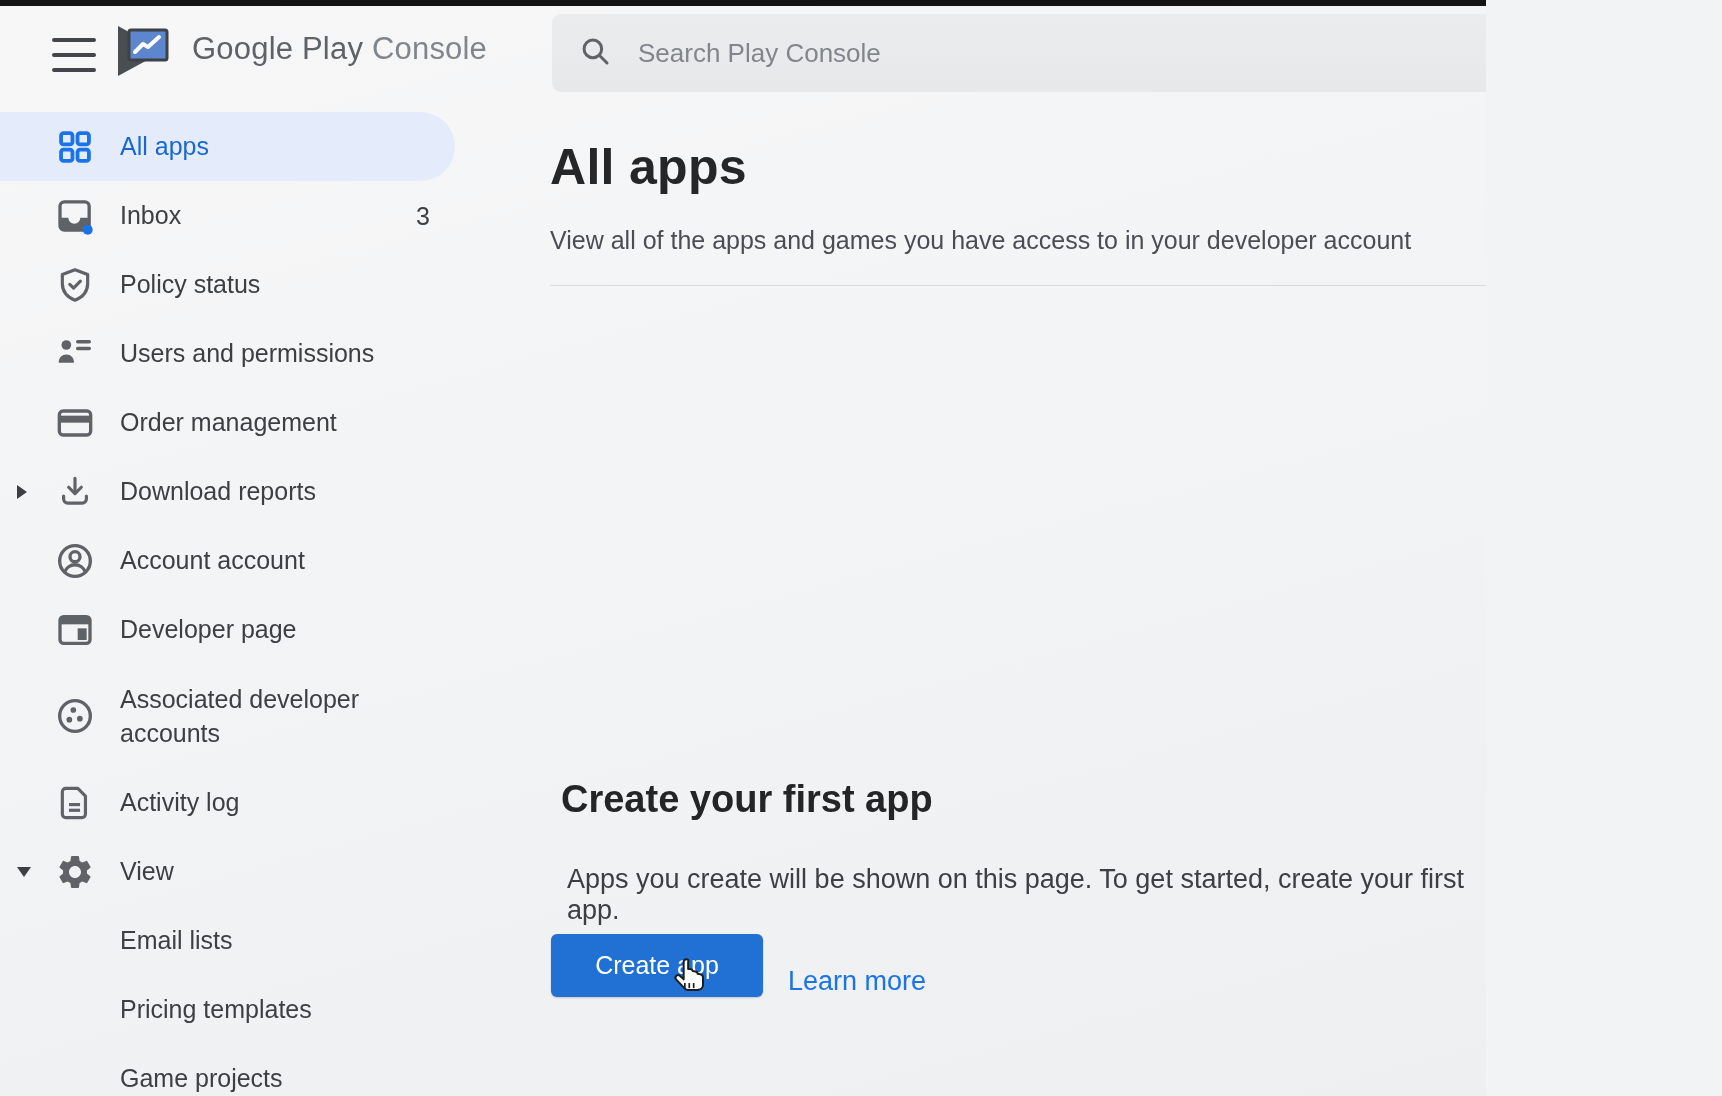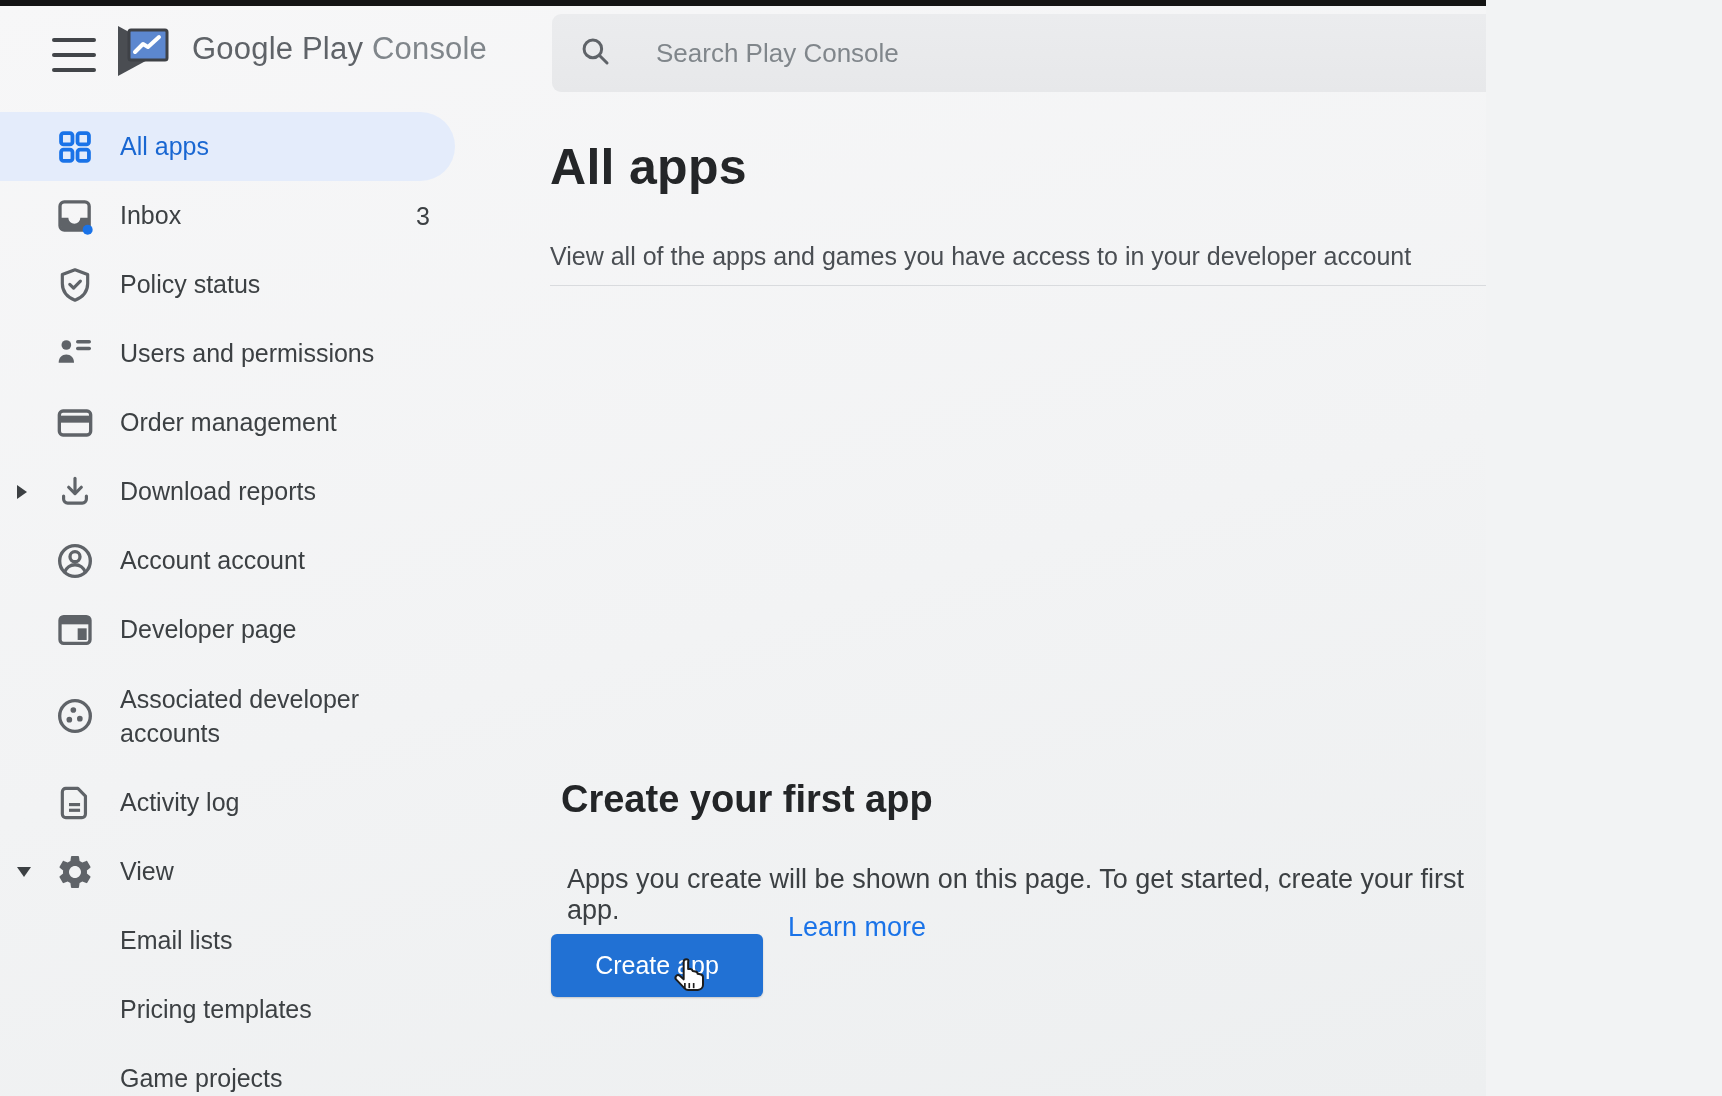--- a/index.html
+++ b/index.html
@@ -24,21 +24,21 @@
   .brand { position:absolute; left:112px; top:16px; display:flex; align-items:center; }
   .brand-logo { width:62px; height:66px; position:relative; }
   .brand-text { margin-left:18px; font-size:31px; letter-spacing:.2px; white-space:nowrap; }
   .brand-text .strong { color:#5f6368; font-weight:500; }
   .brand-text .light  { color:#80868b; font-weight:400; }
 
   .search-wrap { position:absolute; left:552px; top:14px; width:1146px; height:78px;
     background:linear-gradient(180deg,#ebecee 0%,#e7e8ea 100%);
     border-radius:9px; display:flex; align-items:center; padding:0 26px; }
   .search-wrap input { flex:1; border:none; outline:none; background:transparent;
-    font-family:"Liberation Sans", sans-serif; font-size:26px; color:#3c4043; margin-left:44px; }
+    font-family:"Liberation Sans", sans-serif; font-size:26px; color:#3c4043; margin-left:26px; }
   .search-wrap input::placeholder { color:#80868b; opacity:1; }
 
   
   .sidebar { position:absolute; left:0; top:112px; width:500px; }
   .side-row { position:relative; display:flex; align-items:center; height:69px;
     padding-left:54px; cursor:pointer; }
   .side-row.selected { width:455px; background:#e4ecfb; border-radius:0 36px 36px 0; }
   .side-row.two-line { height:104px; }
   .side-row .expander { position:absolute; left:17px; top:50%; transform:translateY(-50%); }
   .tri-right { width:0; height:0; border-top:7px solid transparent; border-bottom:7px solid transparent; border-left:10px solid #3c4043; }
@@ -48,31 +48,31 @@
   .side-label { font-size:25px; color:#3c4043; line-height:1.38; max-width:265px; }
   .side-row.selected .side-label { color:#1967d2; font-weight:500; }
   .side-row.sub { padding-left:120px; }
   .side-badge { position:absolute; right:70px; top:50%; transform:translateY(-50%);
     font-size:25px; color:#3c4043; }
 
   
   .main { position:absolute; left:550px; top:0; right:0; bottom:0; }
   .page-title { position:absolute; left:0; top:138px; font-size:50px; font-weight:700;
     color:#242628; letter-spacing:.3px; }
-  .page-subtitle { position:absolute; left:0; top:242px; font-size:25px; color:#4a4e53; }
+  .page-subtitle { position:absolute; left:0; top:226px; font-size:25px; color:#4a4e53; }
   .divider { position:absolute; left:0; top:285px; right:0; height:1px; background:#d9dbde; }
 
   .empty-heading { position:absolute; left:11px; top:778px; font-size:38px; font-weight:600; color:#232527; }
   .empty-desc { position:absolute; left:0; top:864px; font-size:27px; color:#3c4043;margin-left:17px; }
 
   .create-btn { position:absolute; left:1px; top:934px; width:212px; height:63px;
     background:#2171d4; border:none; border-radius:6px; color:#fff;
     font-family:"Liberation Sans", sans-serif; font-size:25px; font-weight:500;
     cursor:pointer; box-shadow:0 1px 2px rgba(0,0,0,.18); }
-  .learn-more { position:absolute; left:238px; top:912px; font-size:27px; color:#1a73e8;
+  .learn-more { position:absolute; left:238px; top:966px; font-size:27px; color:#1a73e8;
     font-weight:500; text-decoration:none; cursor:pointer; }
 
   .cursor-icon { position:absolute; left:118px; top:955px; width:44px; height:48px; z-index:5; }
 </style>
 </head>
 <body>
 
 <div class="stage">
   <div class="top-black-bar"></div>
 

